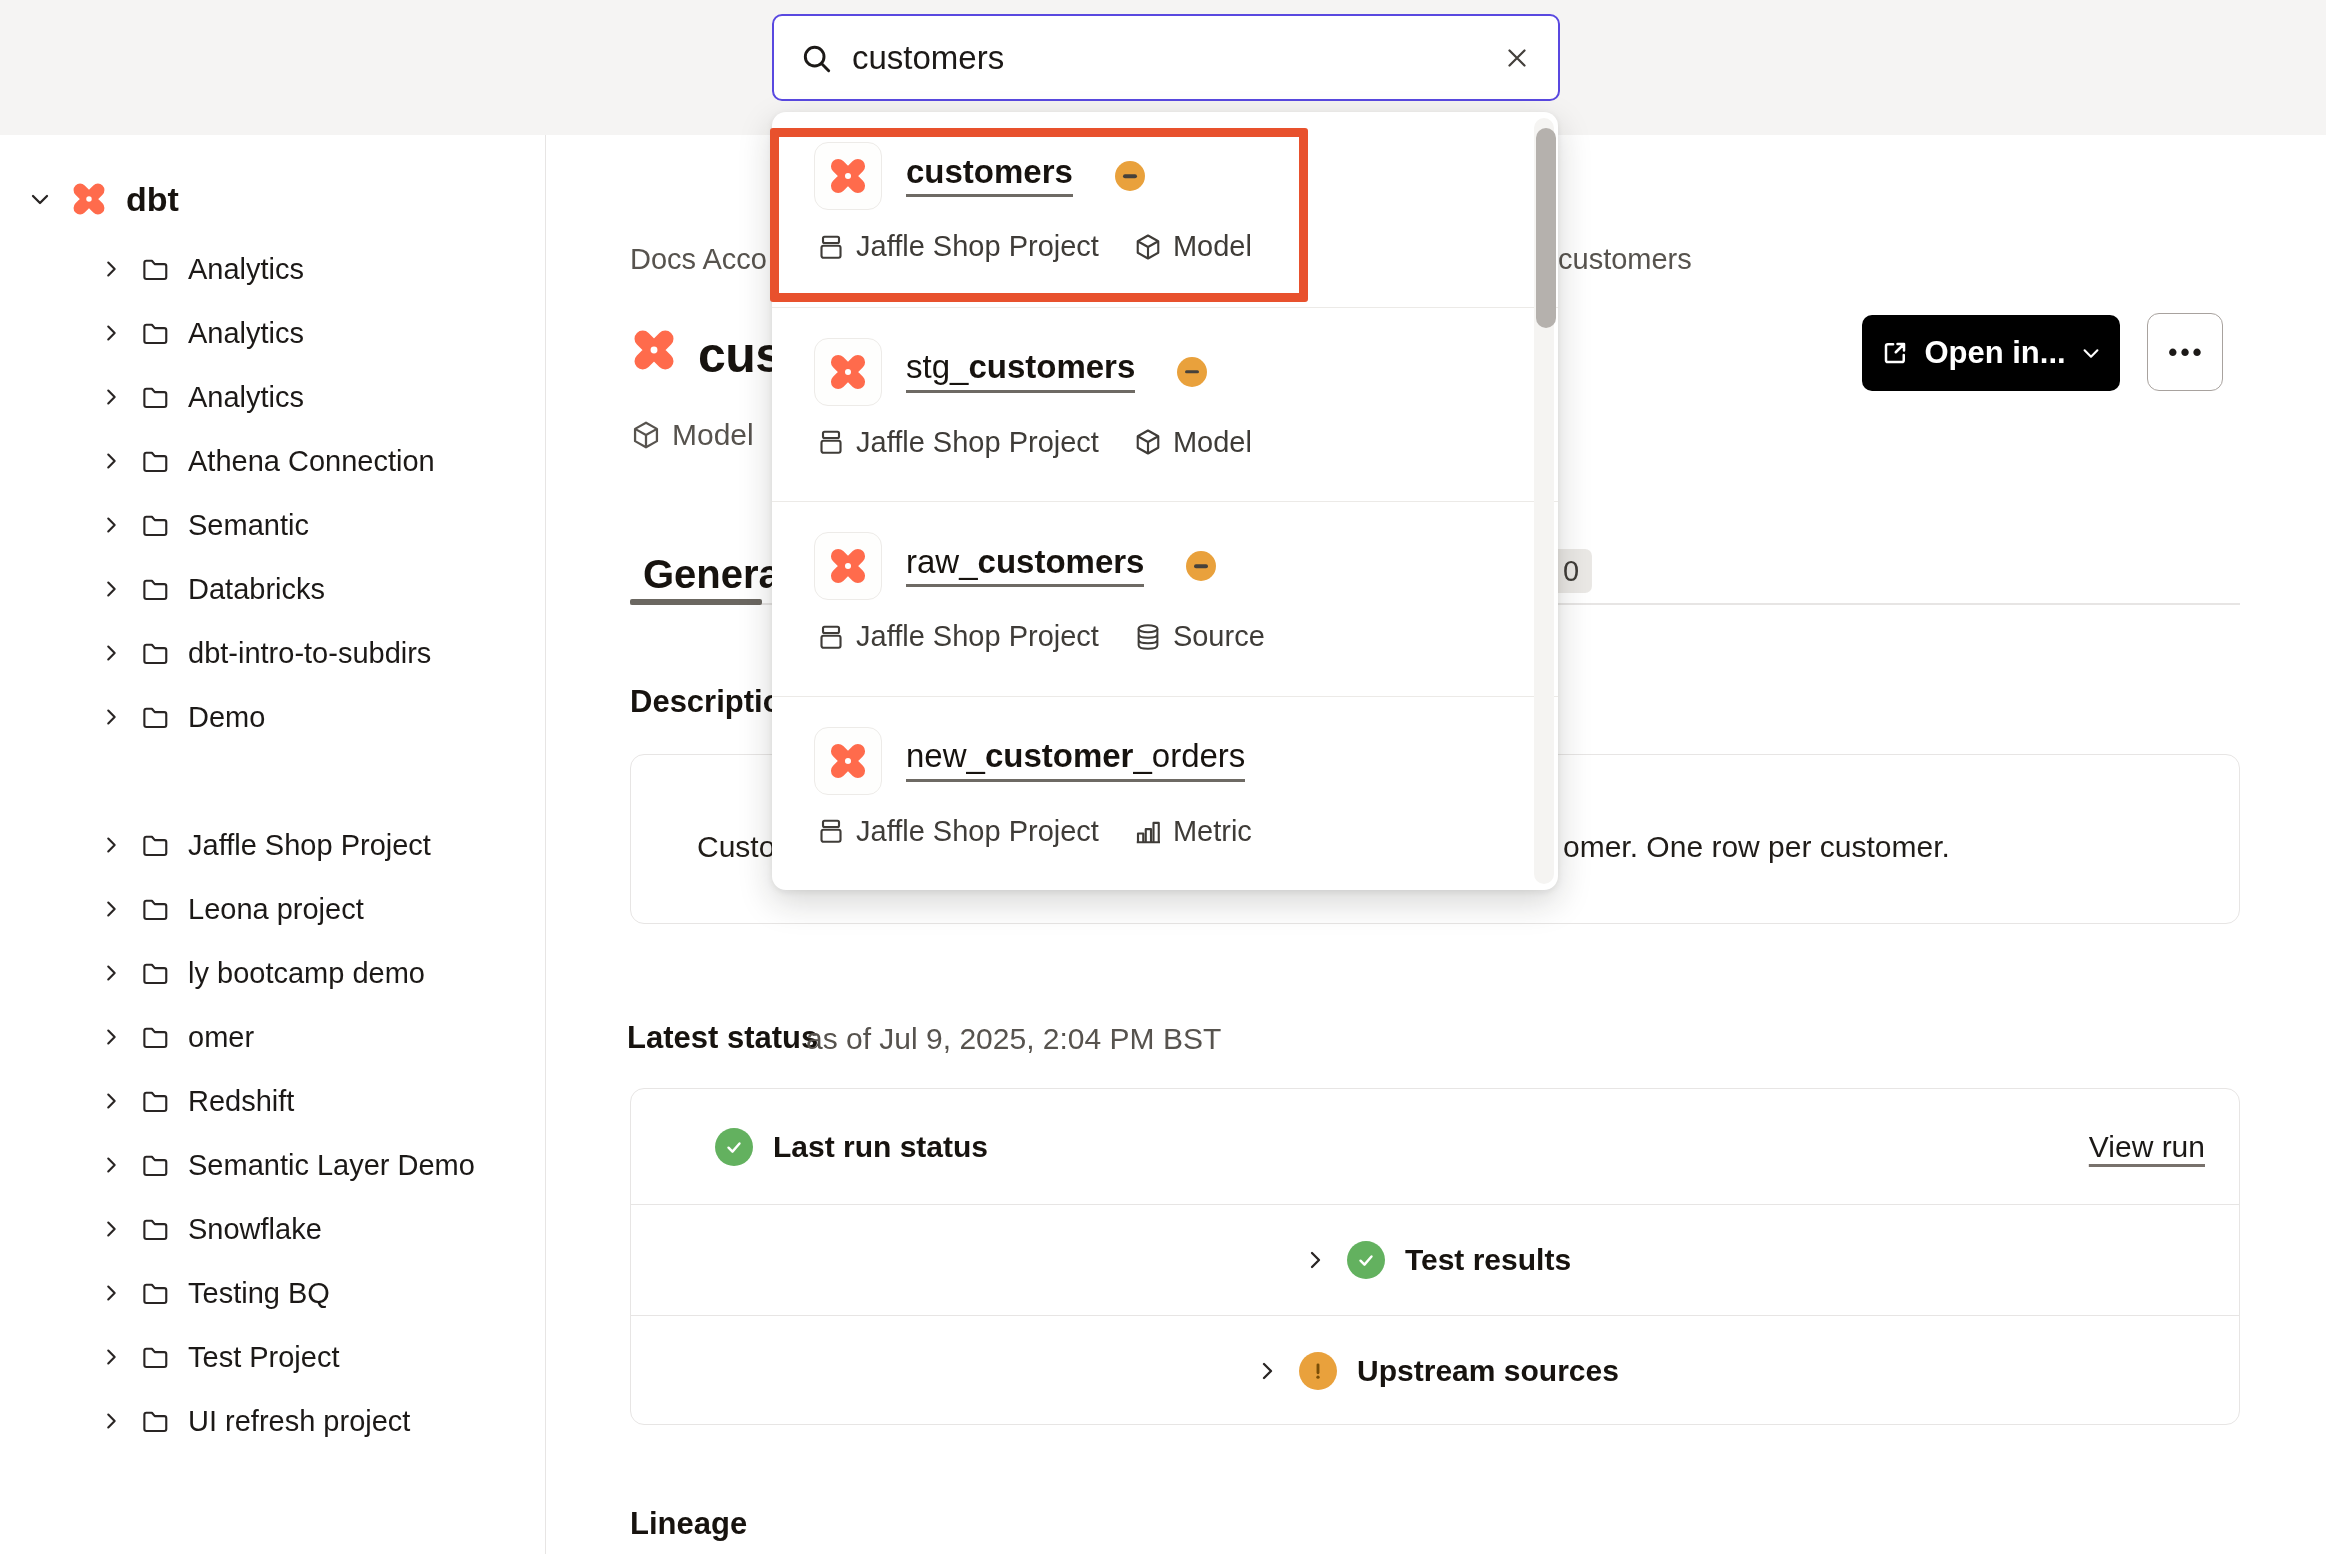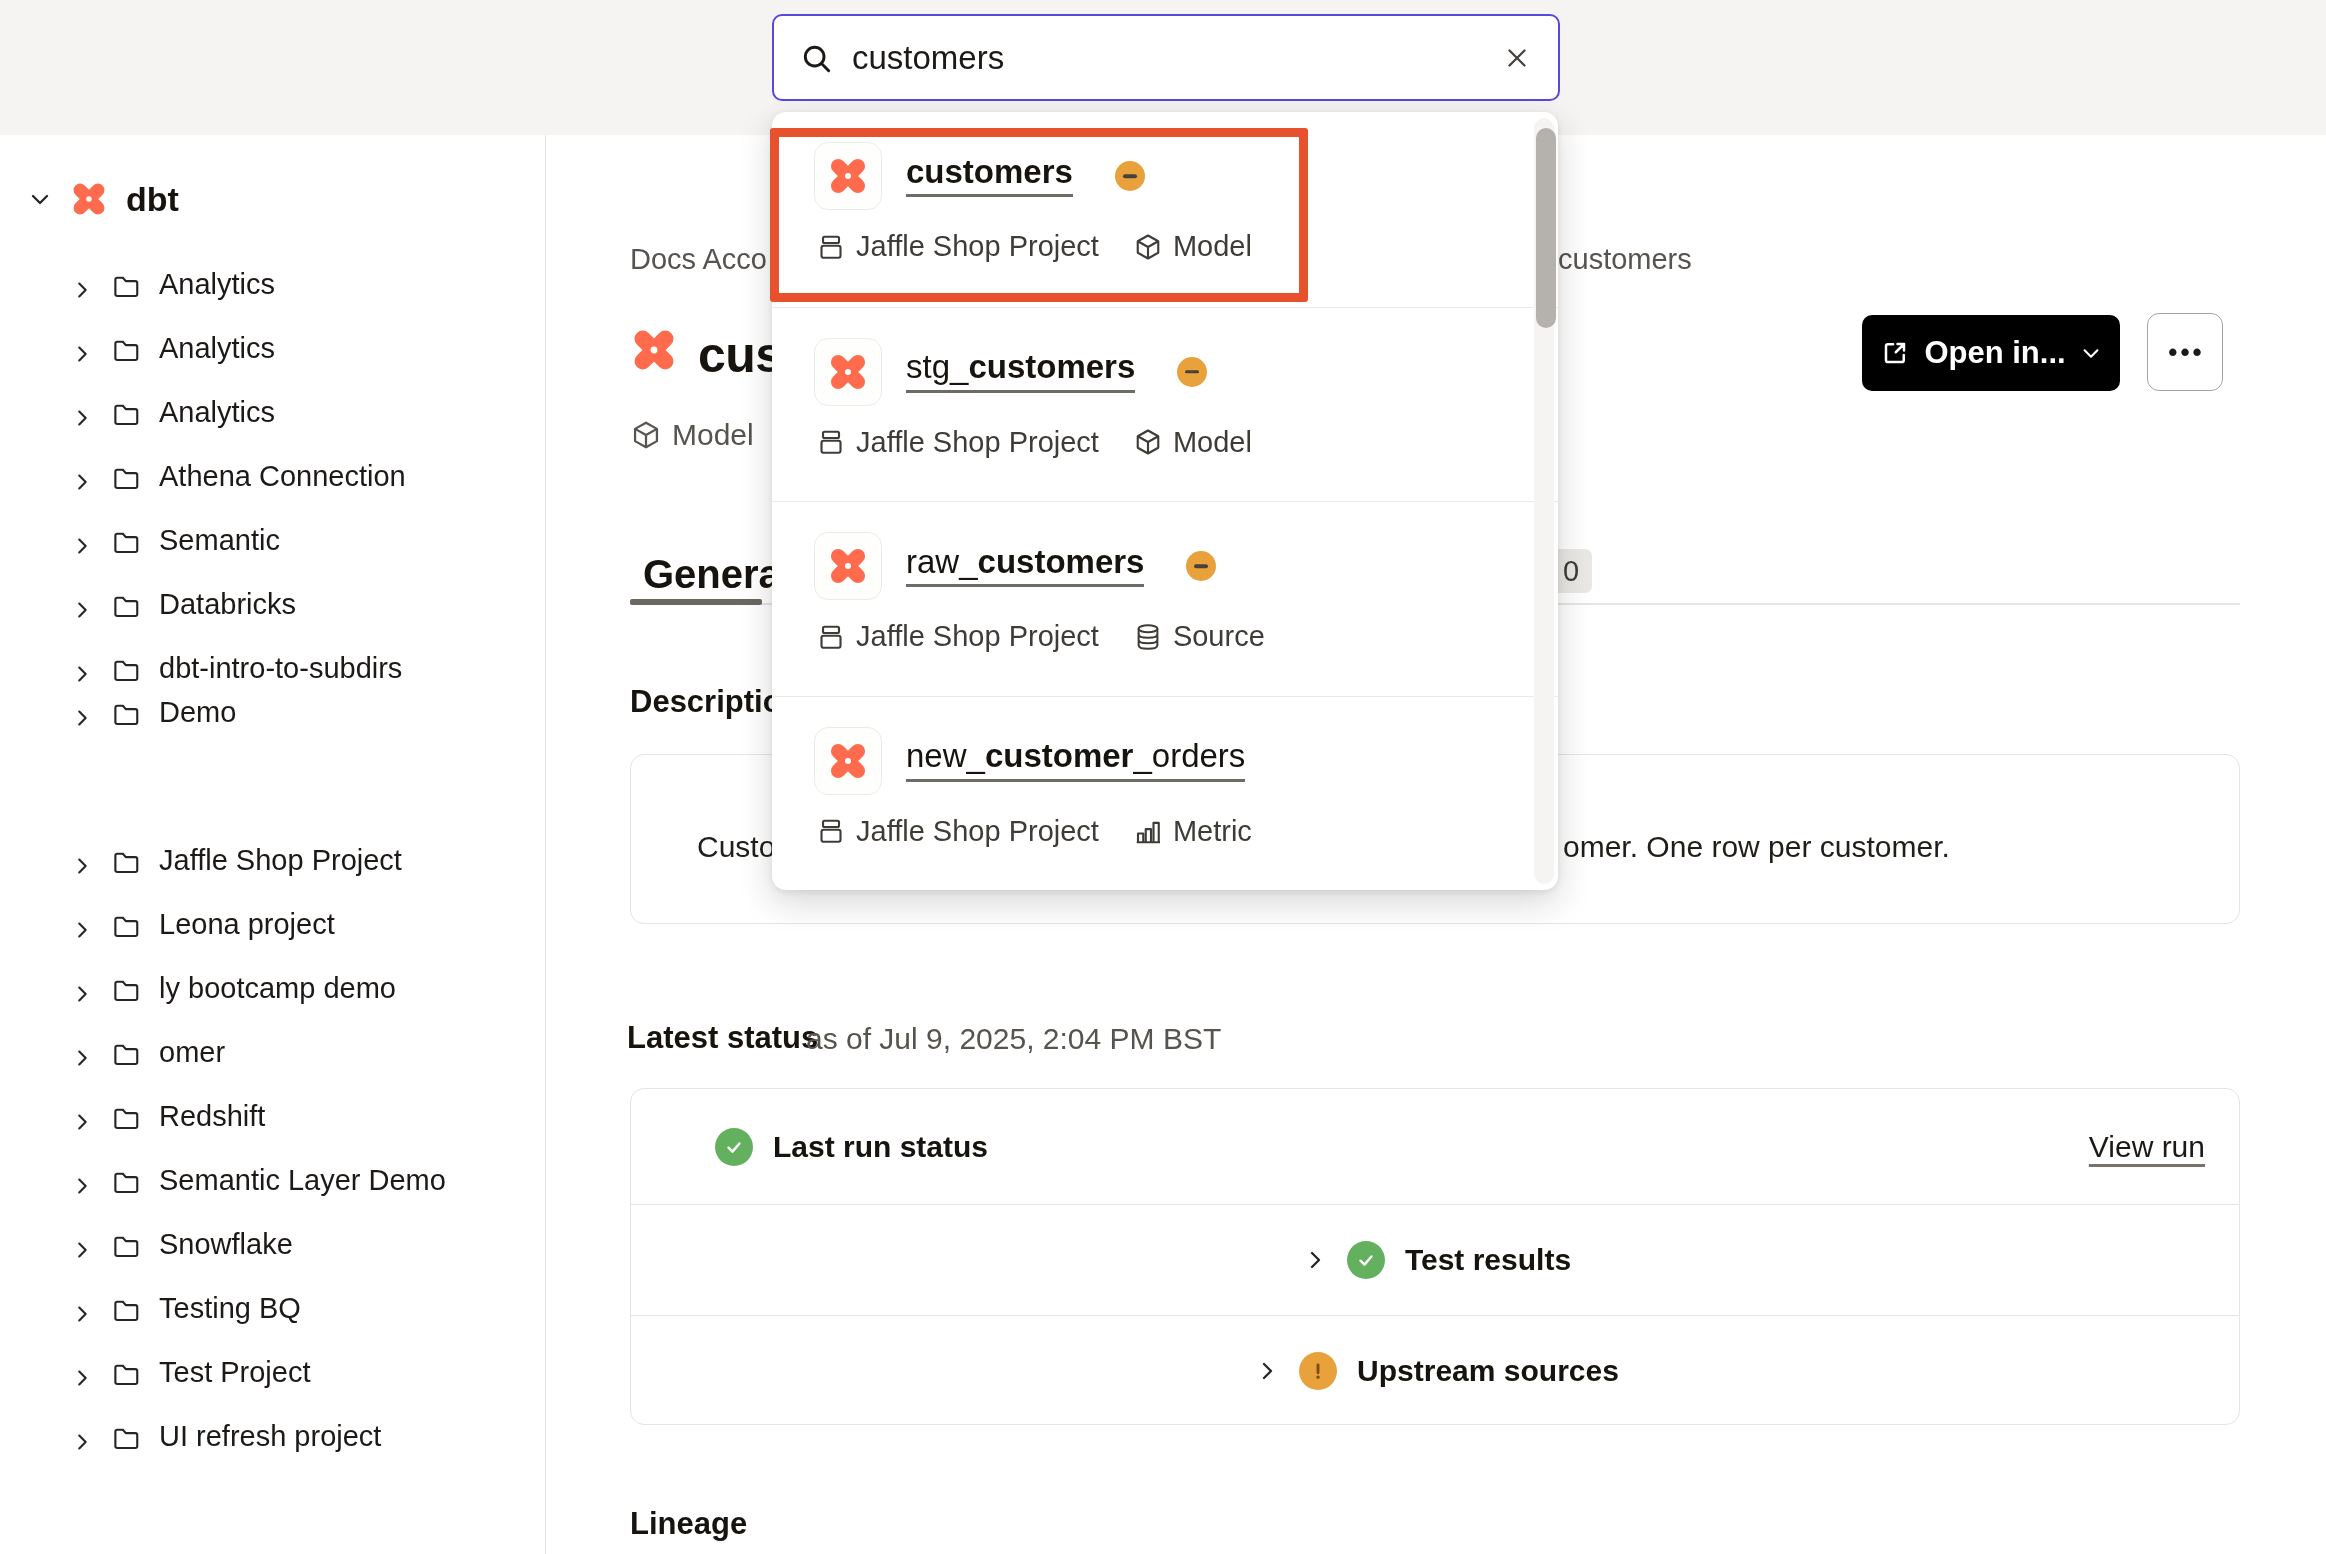--- a/index.html
+++ b/index.html
@@ -14,22 +14,22 @@
     border:2.5px solid #5948E0; border-radius:10px; display:flex; align-items:center; padding:0 26px; gap:20px; }
   .search-box input { flex:1; border:none; outline:none; background:transparent; font-family:"Liberation Sans",sans-serif;
     font-size:33px; font-weight:500; color:#1C1917; }
   .icon { display:inline-flex; align-items:center; justify-content:center; flex:none; }
 
   
   .sidebar { left:0; top:135px; width:546px; height:1419px; background:#fff; border-right:1.5px solid #E7E5E4; }
   .tree-root { position:absolute; left:0; top:32px; height:64px; width:100%; display:flex; align-items:center;
     padding-left:28px; gap:18px; cursor:pointer; }
   .tree-root .lbl { font-size:34px; font-weight:700; color:#17130F; }
-  .tree-item { position:absolute; left:0; height:64px; width:100%; display:flex; align-items:flex-end;
-    padding-left:71px; gap:18px; cursor:pointer; }
+  .tree-item { position:absolute; left:0; height:64px; width:100%; display:flex; align-items:center;
+    padding-left:100px; gap:18px; cursor:pointer; }
   .tree-item .lbl { font-size:29px; font-weight:500; color:#1C1917; }
   .chev { color:#292524; }
   .fold { color:#292524; }
 
   
   .crumb { font-size:29px; color:#57534E; white-space:nowrap; }
   .title-row { left:630px; top:326px; display:flex; align-items:flex-start; gap:20px; }
   .title-row h1 { font-size:50px; font-weight:600; color:#17130F; letter-spacing:-0.5px; }
   .meta-row { left:630px; top:418px; display:flex; align-items:center; gap:10px; color:#57534E; font-size:30px; }
   .meta-paren { margin-left:14px; }
@@ -257,21 +257,21 @@
             <use href="#i-chev-r"></use>
           </svg>
         </span>
         <span class="icon fold">
           <svg width="30" height="30">
             <use href="#i-folder"></use>
           </svg>
         </span>
         <span class="lbl">dbt-intro-to-subdirs</span>
       </div>
-    <div class="tree-item" style="top:530px">
+    <div class="tree-item" style="top:550px">
         <span class="icon chev">
           <svg width="22" height="22">
             <use href="#i-chev-r"></use>
           </svg>
         </span>
         <span class="icon fold">
           <svg width="30" height="30">
             <use href="#i-folder"></use>
           </svg>
         </span>

